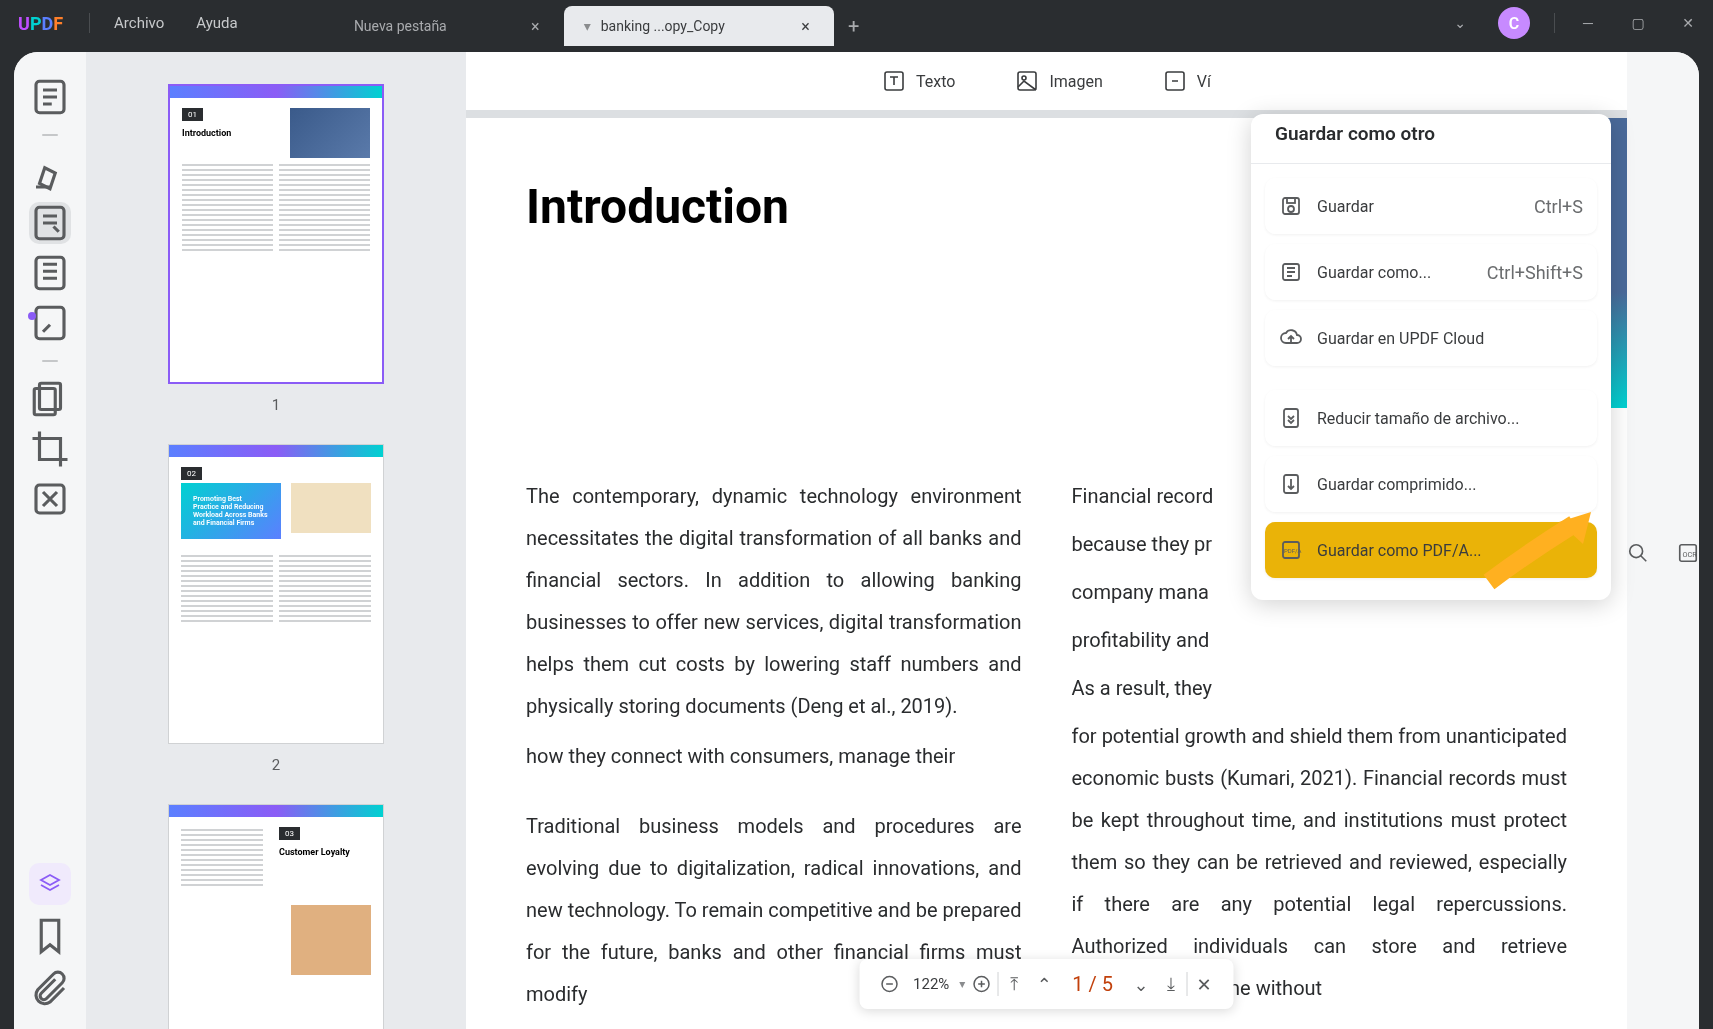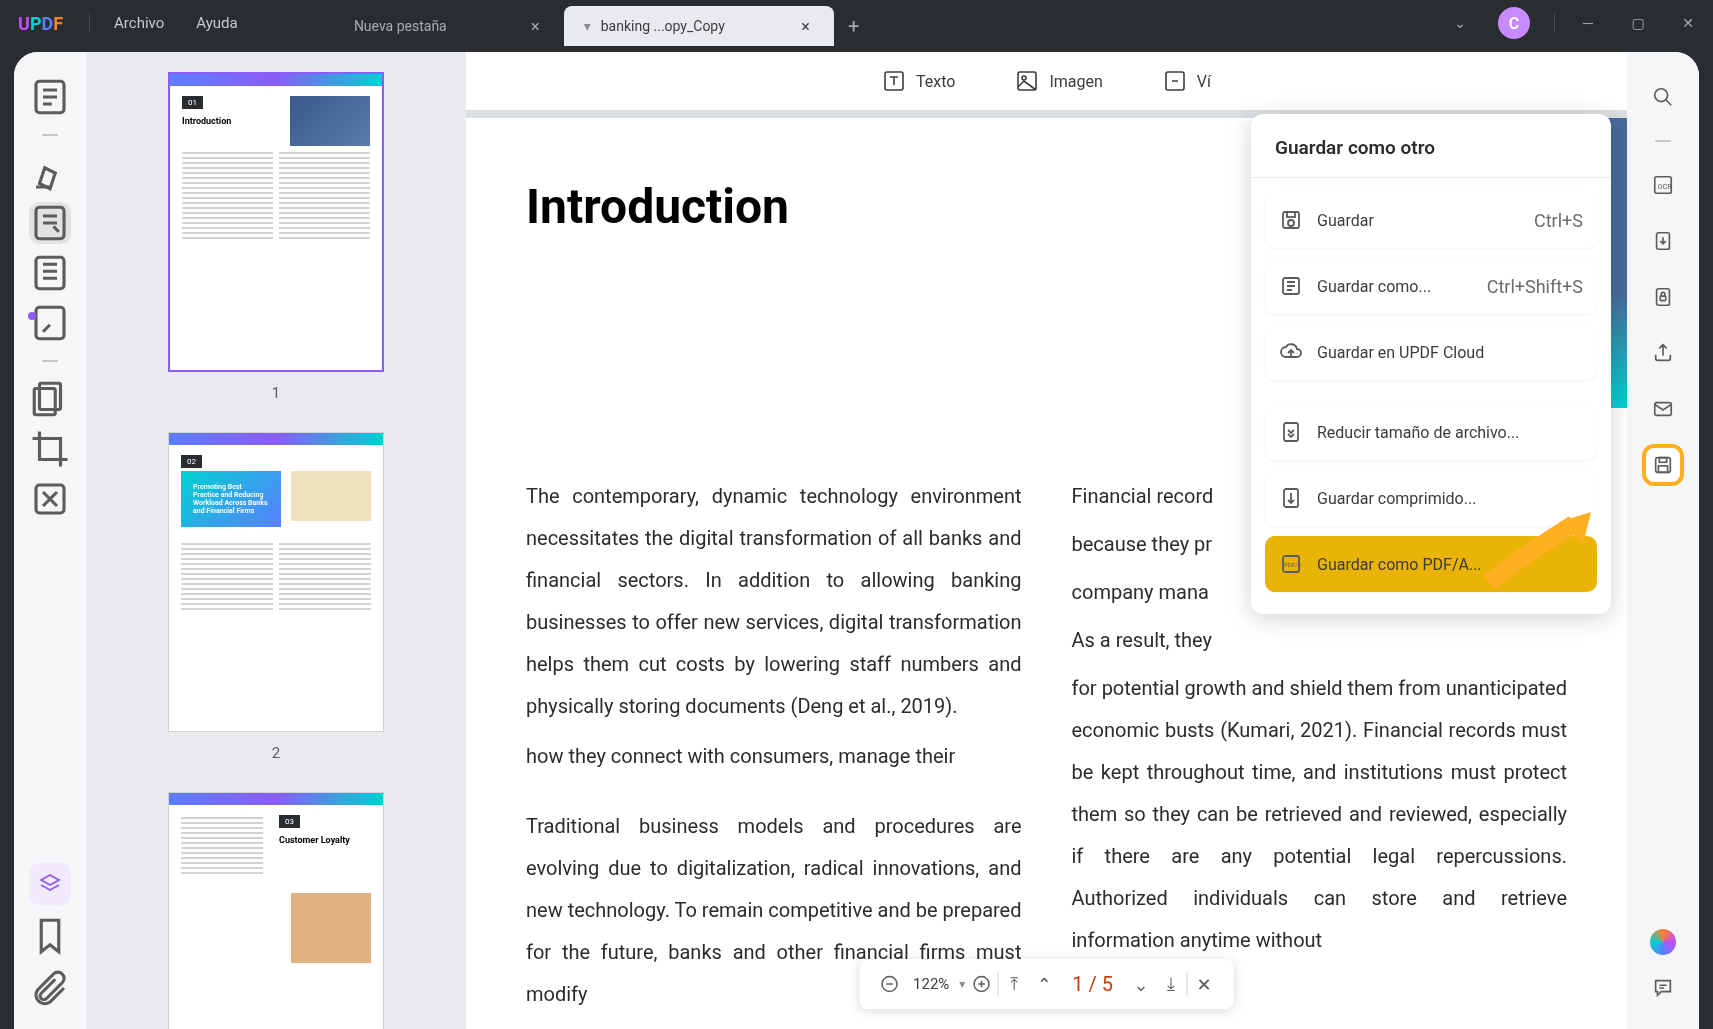--- a/index.html
+++ b/index.html
@@ -22,21 +22,21 @@
 .workspace{position:absolute;top:52px;left:14px;right:14px;bottom:0;background:#fff;border-radius:24px 24px 0 0;display:flex;overflow:hidden}
 .left-rail{width:72px;background:#f5f6f7;display:flex;flex-direction:column;align-items:center;padding-top:24px;gap:8px}
 .rail-icon{width:42px;height:42px;display:flex;align-items:center;justify-content:center;border-radius:10px;color:#5a5c5e}
 .rail-icon.active{background:#e0e2e4}
 .rail-sep{width:16px;height:2px;background:#c5c7c9;border-radius:1px;margin:8px 0}
 .rail-dot{position:absolute;left:14px;top:260px;width:8px;height:8px;border-radius:50%;background:#8b5cf6}
 .left-rail-bottom{margin-top:auto;margin-bottom:20px;display:flex;flex-direction:column;align-items:center;gap:10px}
 .layers-icon{width:42px;height:42px;display:flex;align-items:center;justify-content:center;border-radius:10px;background:#f0eafc}
 .thumbnails{width:380px;background:#e8eaed;padding:20px 50px;overflow-y:auto}
 .thumb{margin-bottom:30px}
-.thumb-img{width:216px;height:300px;background:#fff;border:1px solid #d0d2d4;margin:0 auto;position:relative;overflow:hidden}
+.thumb-img{width:216px;height:300px;background:#fff;border:1px solid #d0d2d4;margin:12px auto;position:relative;overflow:hidden}
 .thumb-img.selected{border:2px solid #8b5cf6}
 .thumb-header{height:12px;background:linear-gradient(90deg,#5b7fff,#8b5cf6,#00d1d1)}
 .thumb-badge{background:#2a2d30;color:#fff;font-size:8px;padding:2px 6px;position:absolute;top:22px;left:12px}
 .thumb-title{font-size:9px;font-weight:700;position:absolute;top:42px;left:12px}
 .thumb-photo{position:absolute;top:22px;right:12px;width:80px;height:50px;background:linear-gradient(135deg,#3a5a8a,#5a7aaa)}
 .thumb-lines{position:absolute;top:78px;left:12px;right:12px;bottom:12px;display:flex;gap:6px}
 .thumb-col{flex:1;display:flex;flex-direction:column;gap:3px}
 .thumb-line{height:2px;background:#d0d2d4}
 .thumb-num{text-align:center;font-size:15px;color:#5a5c5e;margin-top:12px}
 .thumb2-title{position:absolute;top:38px;left:12px;width:100px;height:56px;background:linear-gradient(135deg,#00d1d1,#5b7fff);color:#fff;font-size:7px;padding:12px;font-weight:600}
@@ -50,27 +50,27 @@
 .doc-intro{font-size:48px;font-weight:700;margin-bottom:40px}
 .doc-photo{position:absolute;top:0;right:0;width:240px;height:290px;background:linear-gradient(180deg,#4a6a9a 60%,#00d1d1 100%)}
 .doc-columns{display:flex;gap:50px;margin-top:240px}
 .doc-col{flex:1;font-size:20px;line-height:2.1;text-align:justify;color:#2a2c2e}
 .doc-col p{margin-bottom:28px}
 .page-controls{position:absolute;bottom:20px;left:50%;transform:translateX(-50%);background:#fff;border-radius:8px;box-shadow:0 2px 12px rgba(0,0,0,0.15);height:50px;display:flex;align-items:center;padding:0 16px;gap:2px;z-index:20}
 .pc-btn{width:28px;height:28px;display:flex;align-items:center;justify-content:center;color:#5a5c5e;font-size:18px}
 .pc-zoom{font-size:15px;color:#3a3c3e;padding:0 8px}
 .pc-sep{width:1px;height:24px;background:#d0d2d4}
 .pc-page{font-size:20px;color:#c2410c;padding:0 12px}
-.right-rail{width:72px;background:#f5f6f7;display:flex;flex-direction:column;align-items:center;padding-top:24px;gap:14px}
+.right-rail{width:72px;background:#f5f6f7;display:flex;flex-direction:row;align-items:center;padding-top:24px;gap:14px}
 .rr-icon{width:42px;height:42px;display:flex;align-items:center;justify-content:center;border-radius:10px;color:#5a5c5e}
 .rr-icon.highlighted{border:4px solid #ffb020;border-radius:12px;background:#fff}
 .right-rail-bottom{margin-top:auto;margin-bottom:20px;display:flex;flex-direction:column;align-items:center;gap:12px}
 .ai-icon{width:26px;height:26px;border-radius:50%;background:conic-gradient(#ff7f2a,#c04eff,#5b7fff,#00d1d1,#ff7f2a)}
 .save-menu{position:absolute;top:62px;right:88px;width:360px;background:#fff;border-radius:12px;box-shadow:0 4px 24px rgba(0,0,0,0.18);z-index:30;padding-bottom:12px}
-.save-menu-title{font-size:19px;font-weight:600;padding:22px 24px 18px;color:#2a2c2e}
+.save-menu-title{font-size:19px;font-weight:600;padding:8px 24px 18px;color:#2a2c2e}
 .save-menu-divider{height:1px;background:#e8eaed;margin:0 0 14px}
 .save-item{margin:0 14px 10px;padding:16px 14px;border-radius:10px;display:flex;align-items:center;gap:14px;font-size:16px;color:#3a3c3e;background:#fff;box-shadow:0 1px 3px rgba(0,0,0,0.06)}
 .save-item.hovered{background:#eab308}
 .save-item svg{width:24px;height:24px;flex-shrink:0;stroke:#5a5c5e}
 .save-shortcut{margin-left:auto;font-size:18px;color:#6a6c6e}
 .save-gap{height:14px}
 .arrow-annotation{position:absolute;z-index:35;pointer-events:none}
 svg{display:block}
 </style>
 </head>
@@ -328,20 +328,21 @@
       <div class="doc-columns">
         <div class="doc-col">
           <p>The contemporary, dynamic technology environment necessitates the digital transformation of all banks and financial sectors. In addition to allowing banking businesses to offer new services, digital transformation helps them cut costs by lowering staff numbers and physically storing documents (Deng et al., 2019).</p>
           <p style="margin-top:-20px">how they connect with consumers, manage their</p>
           <p>Traditional business models and procedures are evolving due to digitalization, radical innovations, and new technology. To remain competitive and be prepared for the future, banks and other financial firms must modify</p>
         </div>
         <div class="doc-col">
           <p style="margin-bottom:6px">Financial record</p>
           <p style="margin-bottom:6px">because they pr</p>
           <p style="margin-bottom:6px">company mana</p>
+          <p style="margin-bottom:6px">profitability and</p>
           <p style="margin-bottom:6px">As a result, they</p>
           <p>for potential growth and shield them from unanticipated economic busts (Kumari, 2021). Financial records must be kept throughout time, and institutions must protect them so they can be retrieved and reviewed, especially if there are any potential legal repercussions. Authorized individuals can store and retrieve information anytime without</p>
         </div>
       </div>
     </div>
     <div class="page-controls">
       <div class="pc-btn">
           <svg width="20" height="20" viewBox="0 0 24 24" fill="none" stroke="currentColor" stroke-width="1.8">
             <circle cx="12" cy="12" r="9"></circle>
             <path d="M8 12h8"></path>

